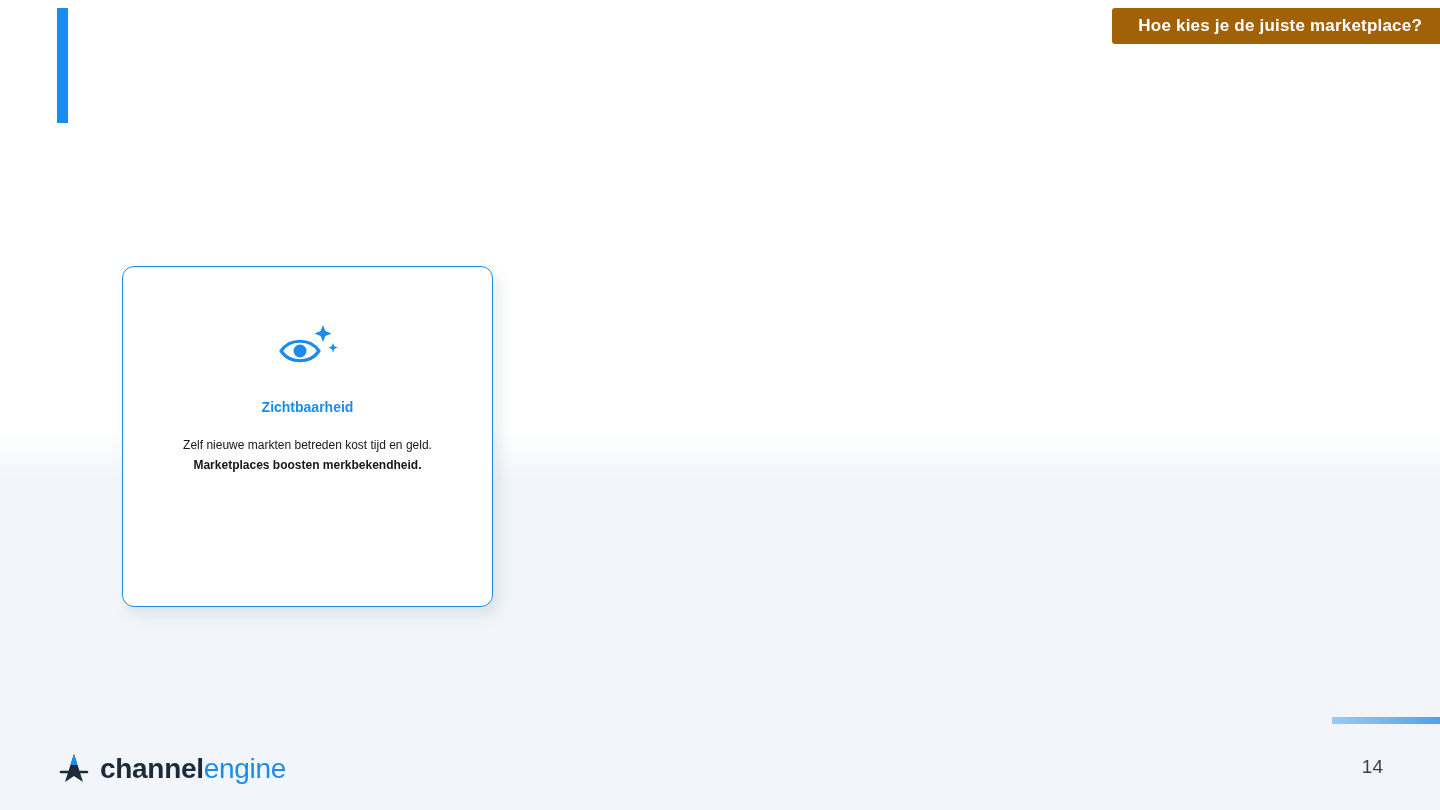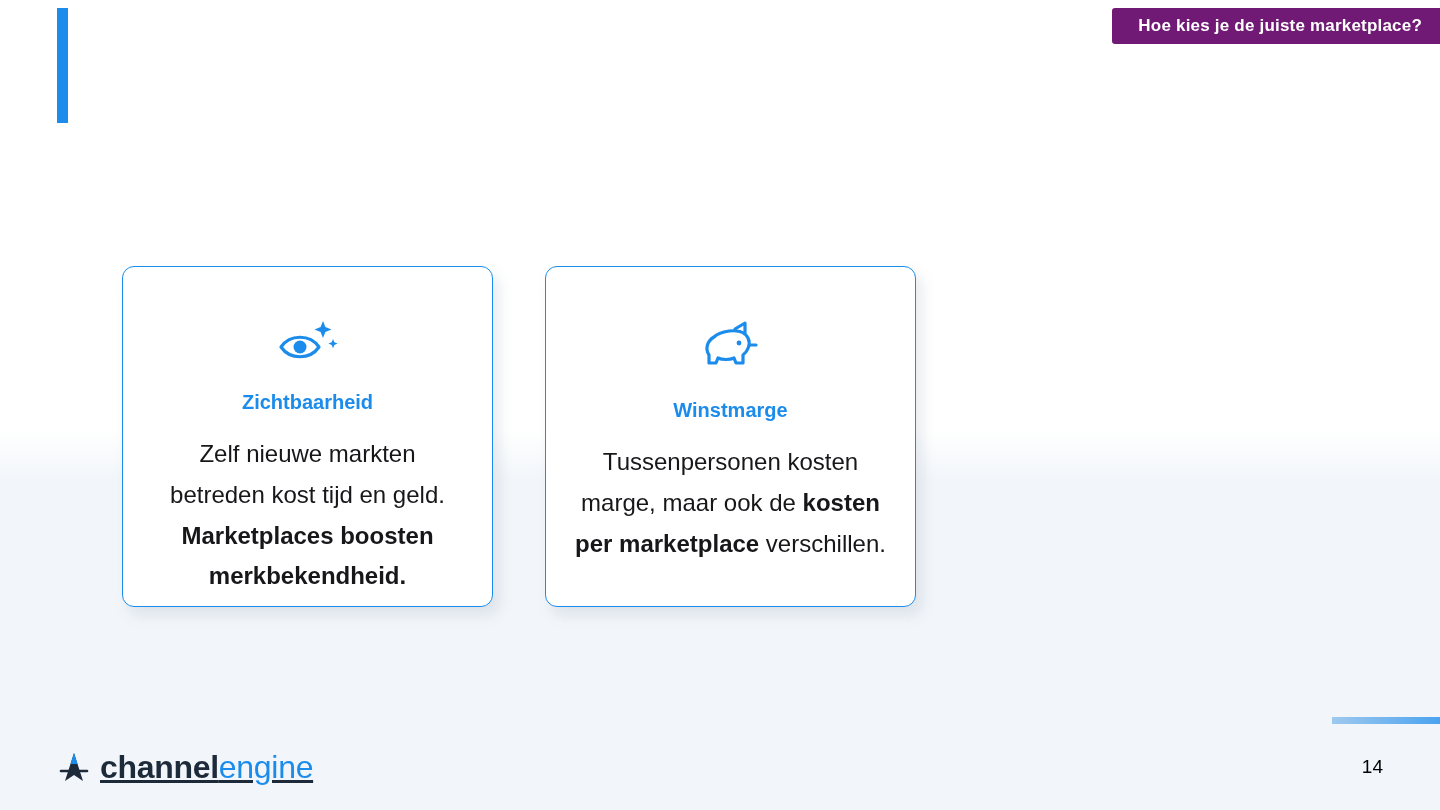--- a/index.html
+++ b/index.html
@@ -33,21 +33,21 @@
     width: 1440px;
     height: 50px;
     background: linear-gradient(to bottom, #ffffff 0%, #f2f6fa 100%);
   }
   
   .ribbon {
     position: absolute;
     top: 8px;
     right: 0;
     height: 36px;
-    background: #701a75;
+    background: #a16207;
     color: #ffffff;
     font-size: 17px;
     font-weight: bold;
     letter-spacing: 0.2px;
     display: flex;
     align-items: center;
     padding: 0 18px 0 26px;
     border-radius: 3px 0 0 3px;
     white-space: nowrap;
   }
@@ -96,56 +96,55 @@
   }
   .card-icon {
     height: 62px;
     display: flex;
     align-items: center;
     justify-content: center;
     color: #1b8ceb;
   }
   .card-title {
     margin-top: 24px;
-    font-size: 20px;
+    font-size: 14px;
     font-weight: bold;
     color: #1b8ceb;
     text-align: center;
   }
   .card-body {
     margin-top: 20px;
-    font-size: 24px;
+    font-size: 12px;
     line-height: 1.7;
     color: #17171a;
     text-align: center;
   }
   .card-body b { font-weight: bold; }
   
   .logo {
     position: absolute;
     left: 57px;
     bottom: 24px;
     display: flex;
     align-items: center;
     gap: 9px;
   }
   .logo-text {
-    font-size: 32px;
+    font-size: 28px;
     color: #1d2a3a;
     letter-spacing: -0.3px;
-    text-decoration: underline;
   }
   .logo-text .b { font-weight: bold; }
   .logo-text .l { color: #1b8ceb; font-weight: 400; }
   .page-num {
     position: absolute;
     right: 57px;
     bottom: 32px;
     font-size: 19px;
-    color: #000000;
+    color: #404040;
   }
   .corner-accent {
     position: absolute;
     right: 0;
     bottom: 86px;
     width: 108px;
     height: 7px;
     background: linear-gradient(to right, #9ec9ef, #4ba3ef);
   }
 </style>
@@ -171,32 +170,20 @@
           <path d="M4 34 C13 21, 33 21, 42 34 C33 47, 13 47, 4 34 Z"></path>
           <circle cx="23" cy="34" r="6.5" fill="#1b8ceb" stroke="none"></circle>
           <path d="M46 8 l2.4 6.1 6.1 2.4 -6.1 2.4 -2.4 6.1 -2.4 -6.1 -6.1 -2.4 6.1 -2.4 z" fill="#1b8ceb" stroke="none"></path>
           <path d="M56 26 l1.3 3.3 3.3 1.3 -3.3 1.3 -1.3 3.3 -1.3 -3.3 -3.3 -1.3 3.3 -1.3 z" fill="#1b8ceb" stroke="none"></path>
         </svg>
       </div>
       <div class="card-title">Zichtbaarheid</div>
       <div class="card-body">Zelf nieuwe markten betreden kost tijd en geld. <b>Marketplaces boosten merkbekendheid.</b></div>
     </div>
 
-    <div class="card">
-      <div class="card-icon">
-        <svg width="60" height="54" viewBox="0 0 60 54" fill="none" stroke="#1b8ceb" stroke-width="3.2" stroke-linecap="round" stroke-linejoin="round">
-          <path d="M44 16 L44 6 L34 12"></path>
-          <path d="M13 20 C6 24, 4 32, 8 38 L8 46 L15 46 L17 41 C21 43, 29 43, 33 41 L35 46 L42 46 L42 38 C47 34, 50 27, 47 21 C44 15, 36 13, 28 14 C22 15, 16 17, 13 20 Z"></path>
-          <circle cx="38" cy="26" r="2.4" fill="#1b8ceb" stroke="none"></circle>
-          <path d="M49 28 L55 28"></path>
-        </svg>
-      </div>
-      <div class="card-title">Winstmarge</div>
-      <div class="card-body">Tussenpersonen kosten marge, maar ook de <b>kosten per marketplace</b> verschillen.</div>
-    </div>
 
 
   </div>
 
   <div class="corner-accent"></div>
 
   <div class="logo">
     <svg width="34" height="34" viewBox="0 0 34 34">
       <path d="M17 2 L26 30 L17 24 L8 30 Z" fill="#1d2a3a"></path>
       <path d="M17 2 L20.5 13 L13.5 13 Z" fill="#1b8ceb"></path>

